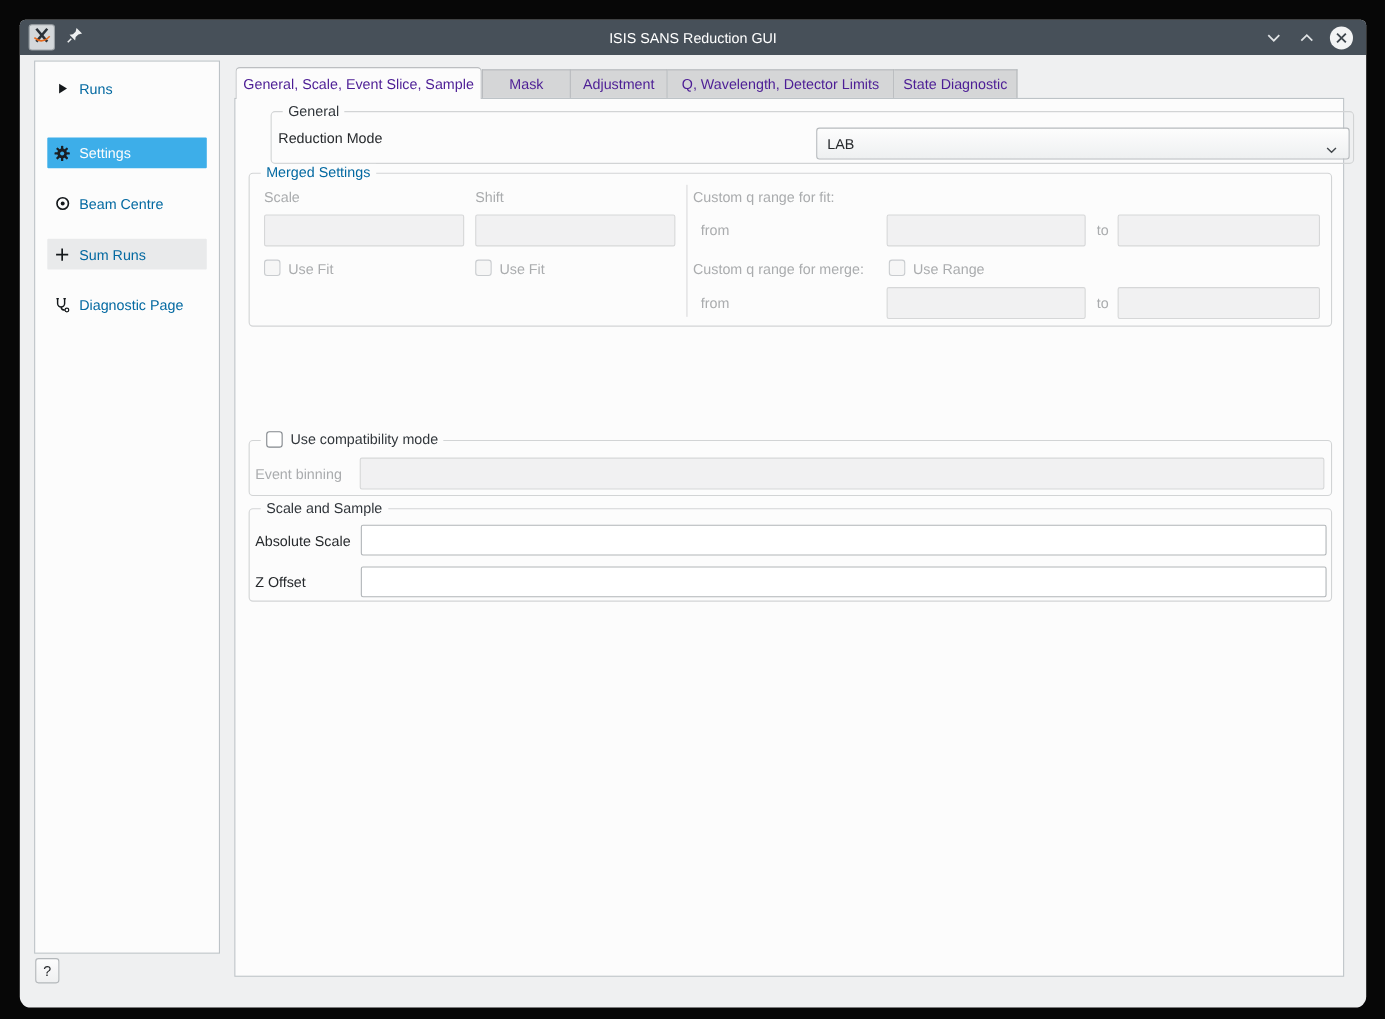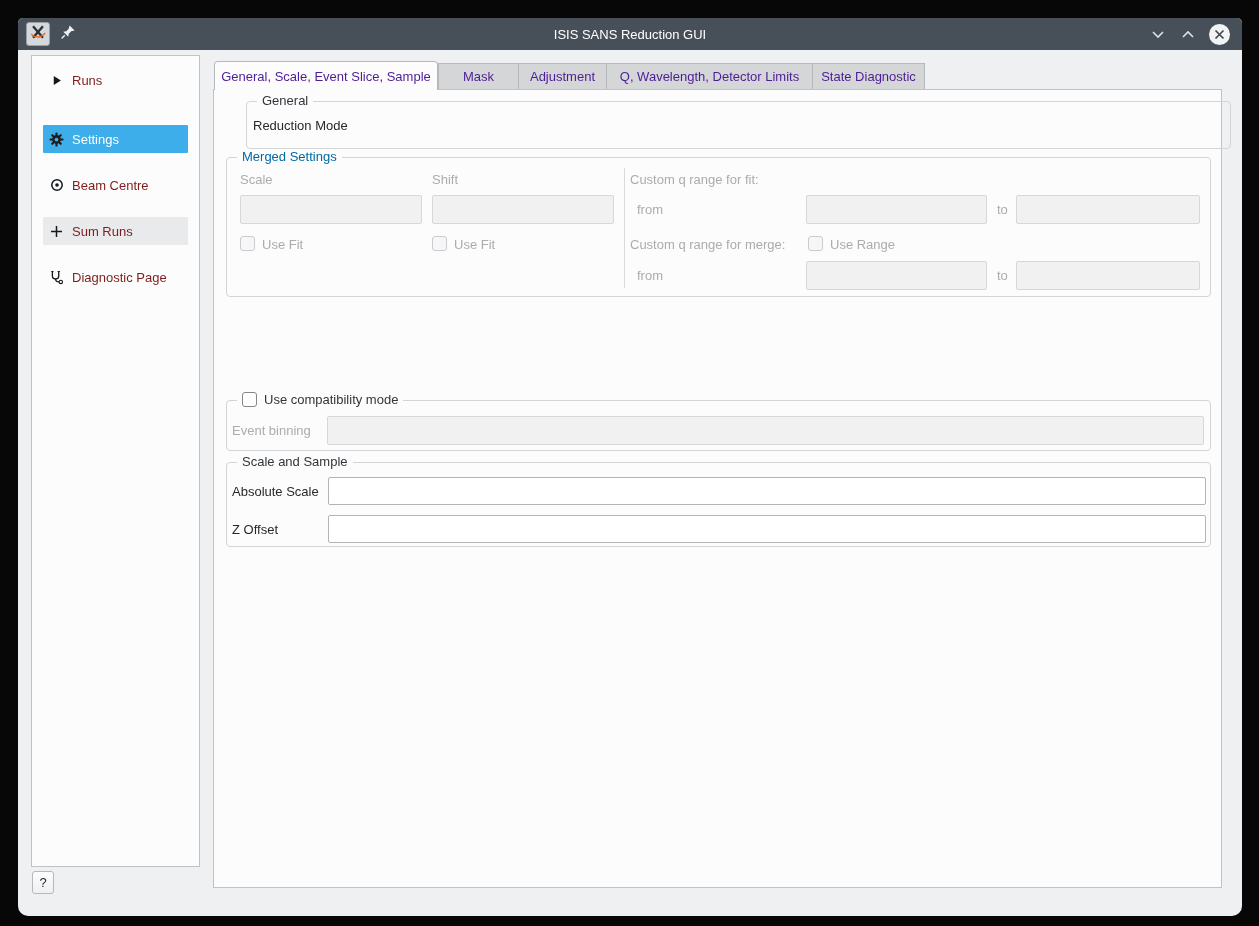--- a/index.html
+++ b/index.html
@@ -16,21 +16,21 @@
   .tb-title { width:100%; text-align:center; color:#ffffff; font-size:13px; }
   .tb-right { position:absolute; right:12px; top:0; height:32px; display:flex; align-items:center; gap:12px; }
   .tb-chev { width:18px; height:18px; display:flex; align-items:center; justify-content:center; }
   .close-btn { width:21px; height:21px; border-radius:50%; background:#f2f3f4;
                display:flex; align-items:center; justify-content:center; }
 
   
   .sidebar { position:absolute; left:13px; top:37px; width:169px; height:812px;
              background:#fcfcfc; border:1px solid #bdc3c7; padding-top:10px; }
   .side-item { height:28px; margin:0 11px 18px 11px; display:flex; align-items:center;
-               padding-left:5px; font-size:13px; color:#7f1d1d; border-radius:1px; }
+               padding-left:5px; font-size:13px; color:#0369a1; border-radius:1px; }
   .side-item .ic { width:17px; height:17px; display:flex; align-items:center; justify-content:center; margin-right:7px; }
   .side-item.selected { background:#3daee9; color:#fcfcfc;margin-top:31px; }
   .side-item.alt { background:#e9eaeb; }
   .help-btn { position:absolute; left:14px; top:853px; width:22px; height:23px;
               background:linear-gradient(180deg,#fdfdfd,#eff0f1); border:1px solid #b4b8bb;
               border-radius:3px; font-size:13px; color:#26292c; text-align:center; line-height:21px; }
 
   
   .tabbar { position:absolute; left:196px; top:43px; height:29px; display:flex; align-items:flex-end; z-index:3; }
   .tab { font-size:13px; color:#4c1d95; text-align:center; white-space:nowrap; overflow:hidden;
@@ -170,20 +170,28 @@
     <div class="tab inactive" style="width:88px">Adjustment</div>
     <div class="tab inactive" style="width:206px">Q, Wavelength, Detector Limits</div>
     <div class="tab inactive" style="width:112px">State Diagnostic</div>
   </div>
 
   <div class="pane">
 
     <div class="group" style="left:12px; top:11px; width:985px; height:48px;margin-left:20px;">
       <span class="legend">General</span>
       <span class="glabel" style="left:6px; top:16px;">Reduction Mode</span>
+      <div class="combo" style="left:495px; top:14px; width:485px; height:29px;">
+        <span>LAB</span>
+        <span class="arrow">
+          <svg width="11" height="7" viewBox="0 0 11 7">
+              <path d="M1.5 1.5 L5.5 5.5 L9.5 1.5" fill="none" stroke="#44494d" stroke-width="1.3"></path>
+            </svg>
+        </span>
+      </div>
     </div>
 
     <div class="group" style="left:12px; top:67px; width:985px; height:140px;">
       <span class="legend disabled">Merged Settings</span>
       <span class="glabel disabled" style="left:13px; top:14px;">Scale</span>
       <span class="glabel disabled" style="left:205px; top:14px;">Shift</span>
       <div class="vline" style="left:397px; top:10px; height:120px;"></div>
       <span class="glabel disabled" style="left:403px; top:14px;">Custom q range for fit:</span>
 
       <input type="text" disabled="" style="left: 13px; top: 37px; width: 182px; height: 29px;" value="">

